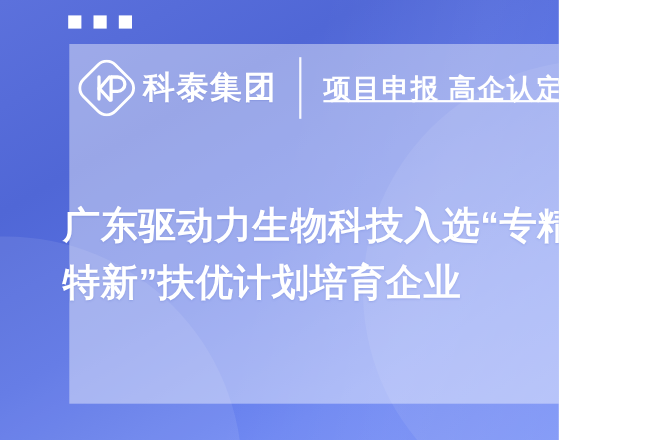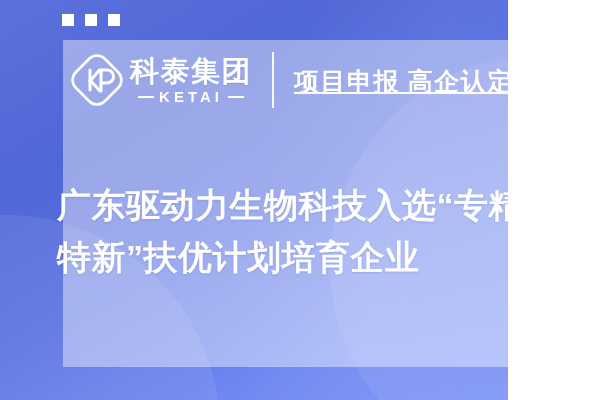--- a/index.html
+++ b/index.html
@@ -218,25 +218,20 @@
       <svg class="logo-mark" viewBox="0 0 52 52">
         <rect x="5.5" y="5.5" width="41" height="41" rx="11" ry="11" fill="none" stroke="#ffffff" stroke-width="2.6" transform="rotate(45 26 26)"></rect>
         <path d="M19 16 L19 36" fill="none" stroke="#ffffff" stroke-width="3" stroke-linecap="round"></path>
         <path d="M19 27 L28.5 16" fill="none" stroke="#ffffff" stroke-width="3" stroke-linecap="round"></path>
         <path d="M19 26 L29 37" fill="none" stroke="#ffffff" stroke-width="3" stroke-linecap="round"></path>
         <path d="M30 16 L30 37" fill="none" stroke="#ffffff" stroke-width="3" stroke-linecap="round"></path>
         <path d="M30 16 L36 16 A6.5 6.5 0 0 1 36 29 L30 29" fill="none" stroke="#ffffff" stroke-width="3" stroke-linejoin="round"></path>
       </svg>
       <div class="logo-wordmark">
         <div class="logo-cn">科泰集团</div>
-        <div class="logo-en-row">
-          <span class="logo-rule"></span>
-          <span class="logo-en">KETAI</span>
-          <span class="logo-rule"></span>
-        </div>
       </div>
     </div>
 
     <div class="divider"></div>
 
     <div class="tagline-block">
       <div class="tagline-sub">项目申报 高企认定</div>
     </div>
 
   </div>

